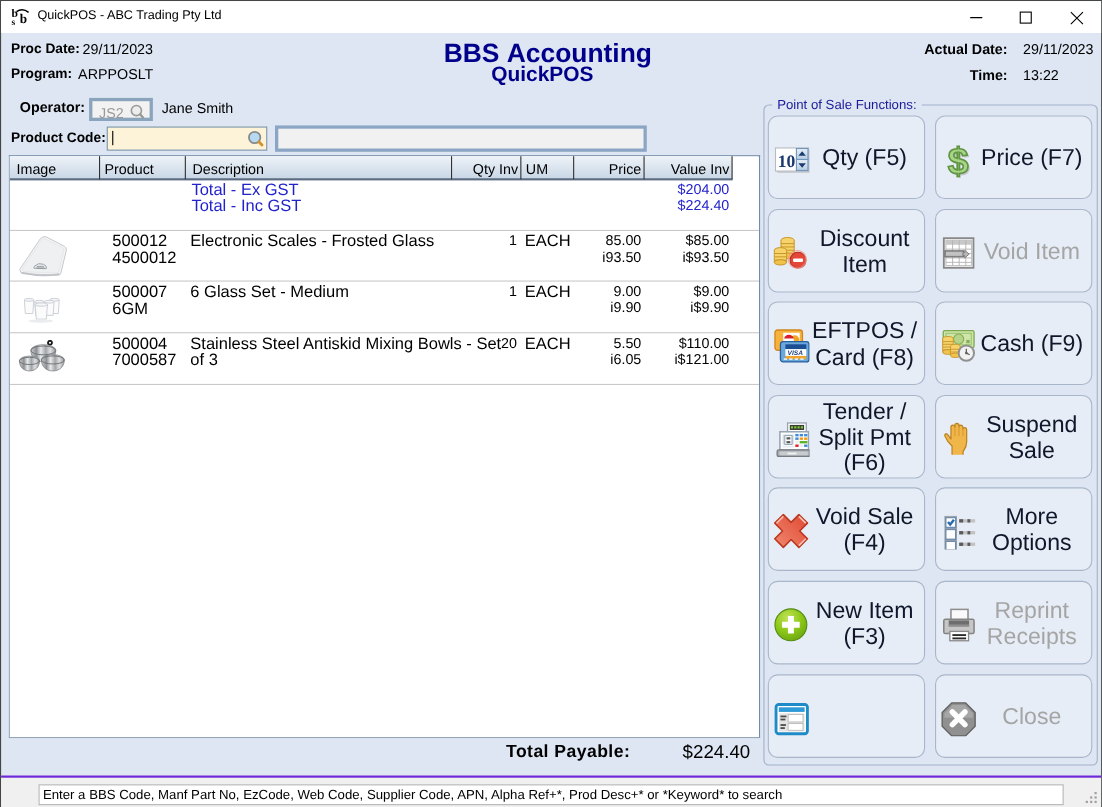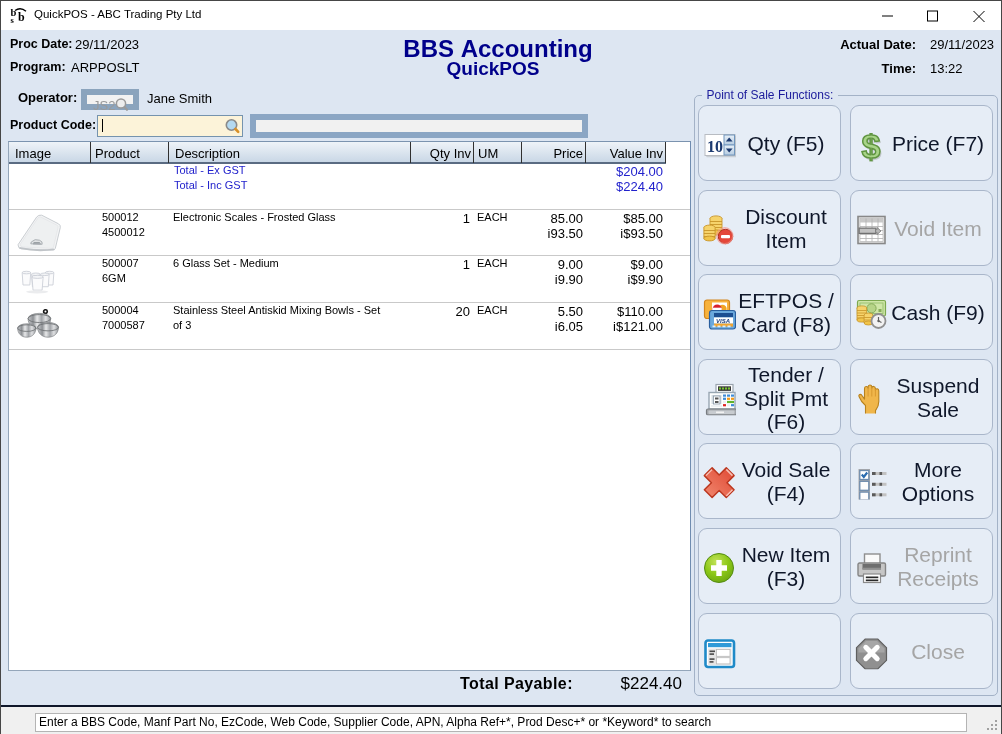--- a/index.html
+++ b/index.html
@@ -9,39 +9,39 @@
 .titlebar { position:absolute; left:0; top:0; width:1000px; height:29px; background:#ffffff; }
 .title-text { position:absolute; left:33px; top:6.5px; font-size:11.5px; color:#000; }
 .capbtn { position:absolute; top:0; width:45px; height:29px; }
 .bold { font-weight:bold; }
 .lbl { position:absolute; font-size:13px; color:#000; white-space:nowrap; }
 .lbl12 { font-size:12.5px; }
 .rlbl { position:absolute; font-size:13px; color:#000; white-space:nowrap; text-align:right; }
 .blue { color:#2222cc; }
 .navy { color:#00008b; }
 
-.inp { position:absolute; border:6px solid #c2410c; }
+.inp { position:absolute; border:3px solid #c2410c; }
 
 .tbl { position:absolute; left:7px; top:139.5px; width:683px; height:530.5px; background:#ffffff; border:1px solid #94a6ba; border-top:1px solid #7b93af; border-right:1px solid #6f8cb0; }
 .thead { position:absolute; left:0; top:0; width:657px; height:22.5px; background:linear-gradient(#eef3f8,#c9d7e6); border-bottom:2px solid #5a6b82; }
 .th { position:absolute; top:4px; font-size:13px; color:#000; white-space:nowrap; }
 .vsep { position:absolute; top:0; width:1px; height:21px; background:#303030; }
 .rowsep { position:absolute; left:0; width:681px; height:1px; background:#c9c9c9; }
-.cell { position:absolute; font-size:11px; color:#000; white-space:nowrap; }
+.cell { position:absolute; font-size:15px; color:#000; white-space:nowrap; }
 .rcell { position:absolute; font-size:13px; color:#000; white-space:nowrap; text-align:right; }
 .cell.blue,.rcell.blue { color:#2222cc; }
 
 .gbox { position:absolute; left:693px; top:94px; width:304px; height:601px; border:1px solid #a3b2c7; border-radius:5px; }
 .gbox-lbl { position:absolute; left:701px; top:86.5px; font-size:12px; color:#1b1b9b; background:#dde6f2; padding:0 4.5px; }
 .pbtn { position:absolute; width:143px; height:76px; background:#e6edf6; border:1px solid #a9b6ca; border-radius:9px; }
 .pbtn .ic { position:absolute; left:4px; top:50%; transform:translateY(calc(-50% + 2px)); }
 .pbtn .tx { position:absolute; left:36px; right:3px; top:50%; transform:translateY(calc(-50% + 1px)); text-align:center; font-size:21px; line-height:23.6px; color:#0f172a; }
 .pbtn .tx.dis { color:#a5a5a5; }
 
-.statusbar { position:absolute; left:0; top:704px; width:1000px; height:29px; background:#f0f0f0; border-top:2px solid #0f172a; }
+.statusbar { position:absolute; left:0; top:704px; width:1000px; height:29px; background:#f0f0f0; border-top:2px solid #6d28d9; }
 .statusbox { position:absolute; left:34px; top:6px; width:932px; height:18.5px; background:#ffffff; border:1px solid #b4b4b4; }
 .statustext { position:absolute; left:3px; top:1px; font-size:12px; color:#000; white-space:nowrap; }
 </style>
 </head>
 <body>
 <div class="win">
 
   <div class="titlebar">
     <svg style="position:absolute;left:9px;top:5px" width="19" height="19" viewBox="0 0 19 19">
       <text x="0.5" y="9.5" font-family="Liberation Serif, serif" font-size="10.5" font-weight="bold">b</text>

